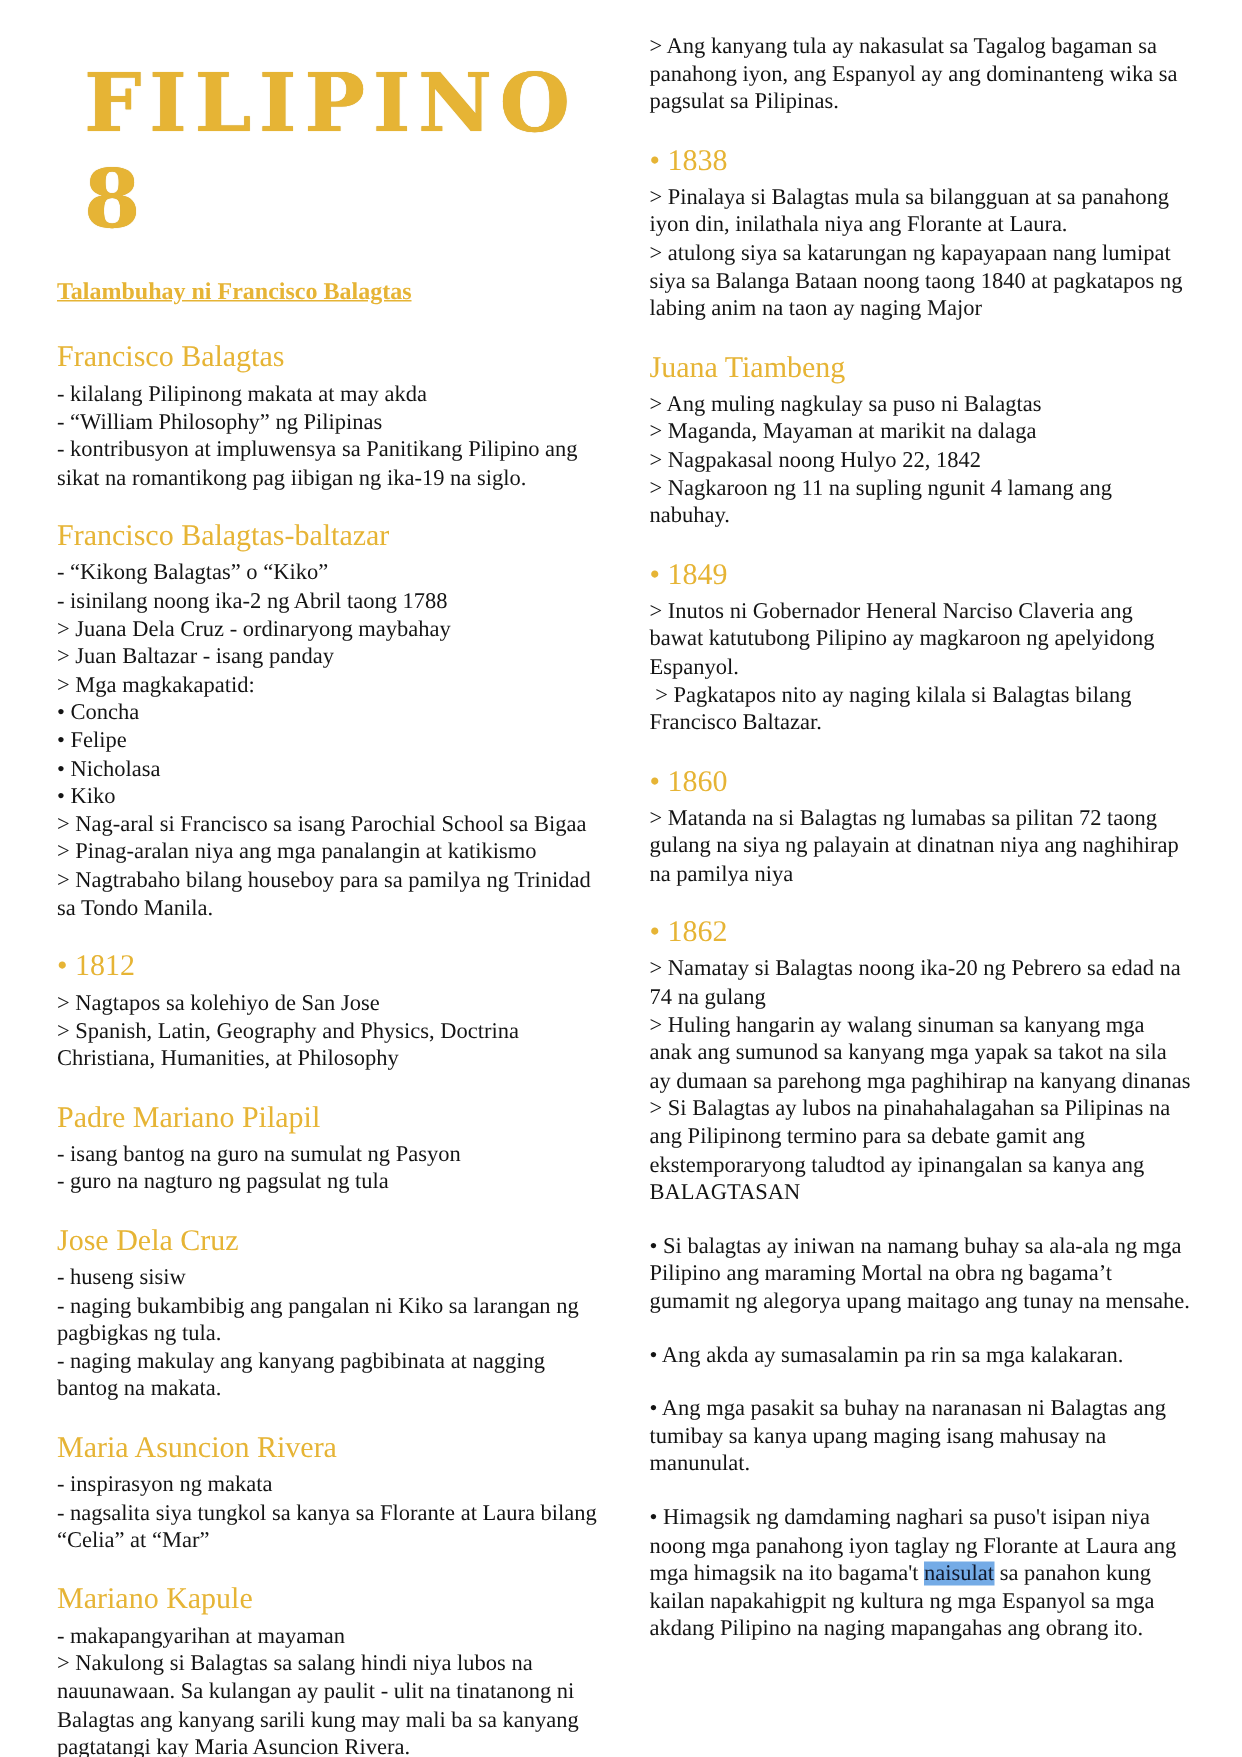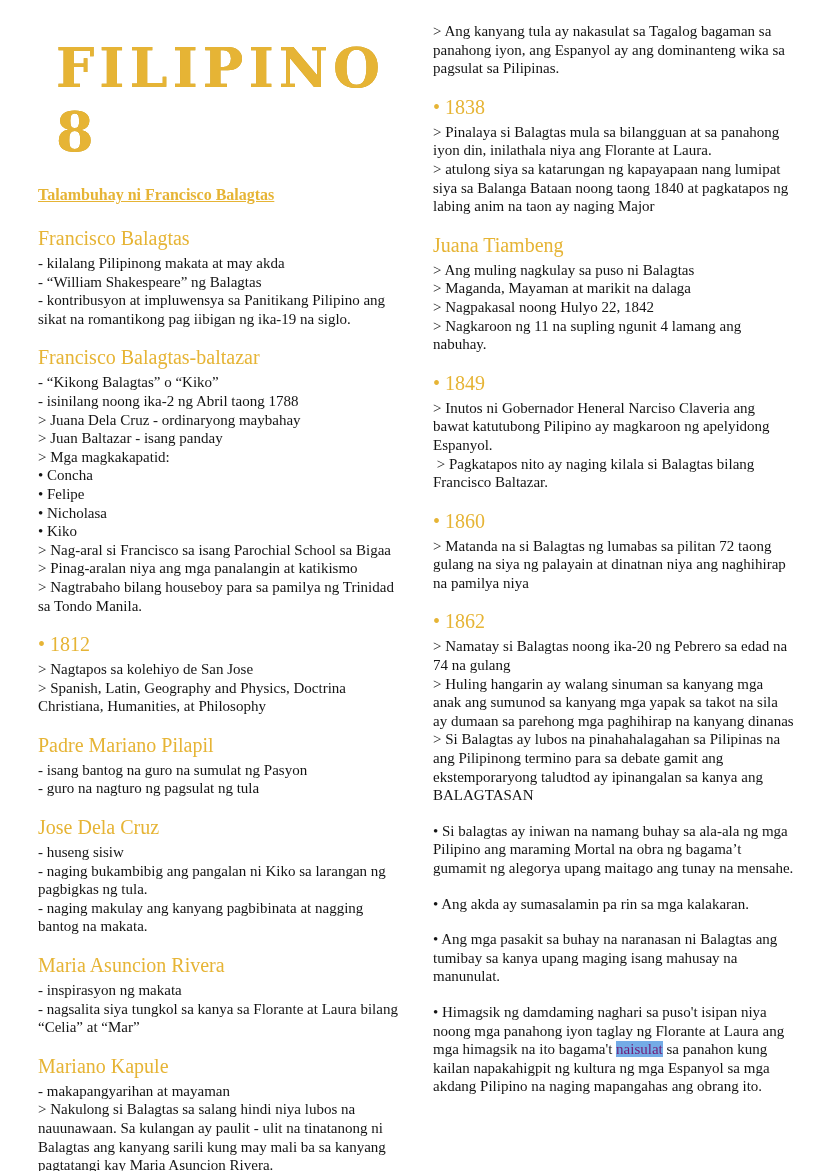--- a/index.html
+++ b/index.html
@@ -54,38 +54,38 @@
     line-height: 1.25;
     margin-bottom: 3px;
   }
   .line {
     font-size: 15px;
     line-height: 1.24;
     white-space: pre-wrap;
   }
   .hl {
     background: var(--hl);
-    color: #701a75;
+    color: #0f172a;
     text-align: right;
   }
 </style>
 </head>
 <body>
 
 <div class="page">
   <div class="cols">
     <div class="col">
       <h1 class="doc-title">FILIPINO 8</h1>
       <h2 class="doc-subtitle">Talambuhay ni Francisco Balagtas</h2>
       <div id="col-left-blocks">
   <section class="block">
     <div class="block-heading">Francisco Balagtas</div>
     <div class="block-body">
               <p class="line">- kilalang Pilipinong makata at may akda</p>
-              <p class="line">- “William Shakespeare” ng Balagtas</p>
+              <p class="line">- “William Philosophy” ng Pilipinas</p>
               <p class="line">- kontribusyon at impluwensya sa Panitikang Pilipino ang sikat na romantikong pag iibigan ng ika-19 na siglo.</p>
             </div>
   </section>
 
   <section class="block">
     <div class="block-heading">Francisco Balagtas-baltazar</div>
     <div class="block-body">
               <p class="line">- “Kikong Balagtas” o “Kiko”</p>
               <p class="line">- isinilang noong ika-2 ng Abril taong 1788</p>
               <p class="line">&gt; Juana Dela Cruz - ordinaryong maybahay</p>

